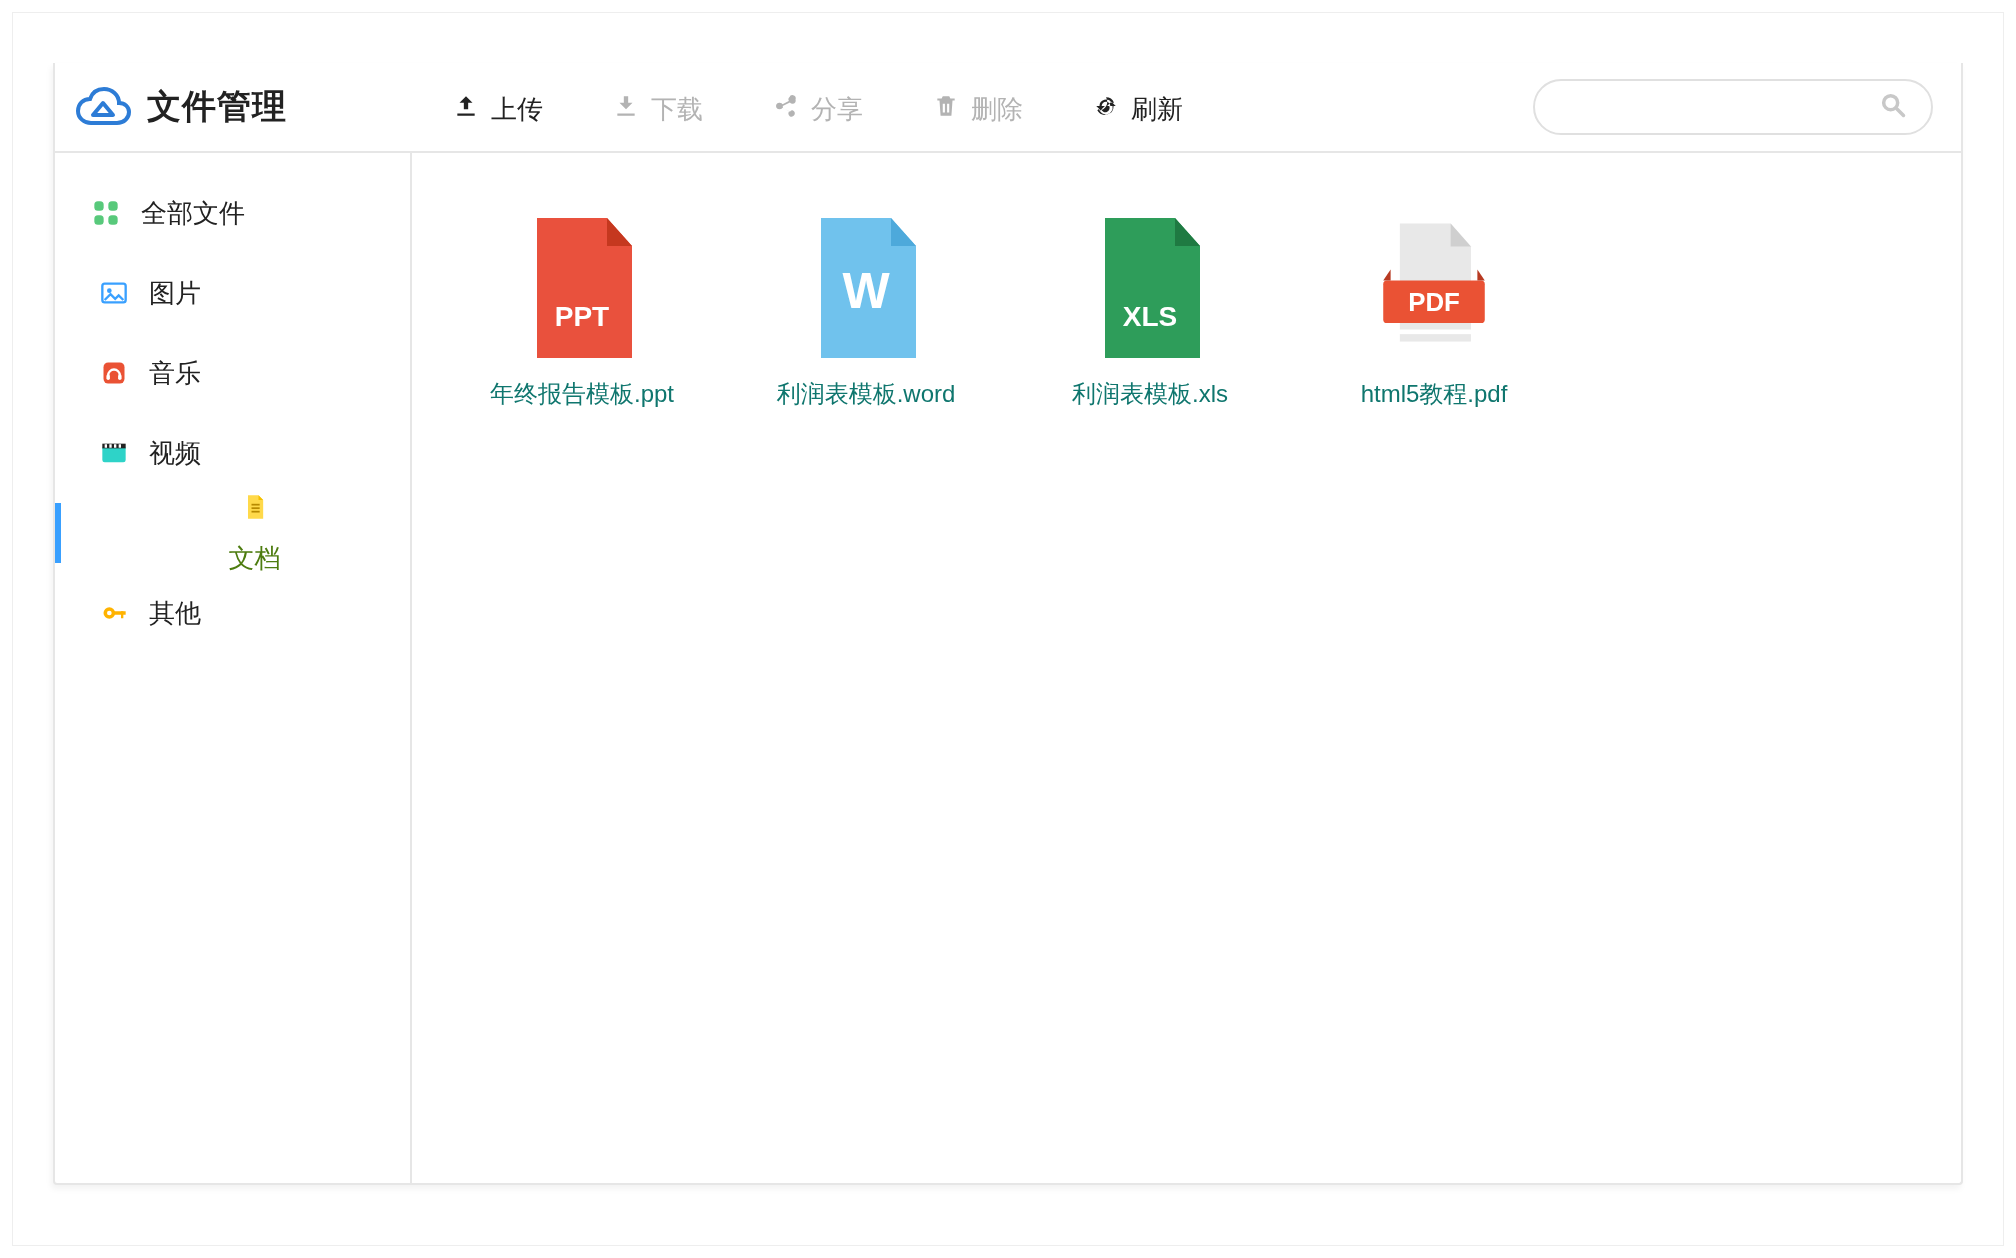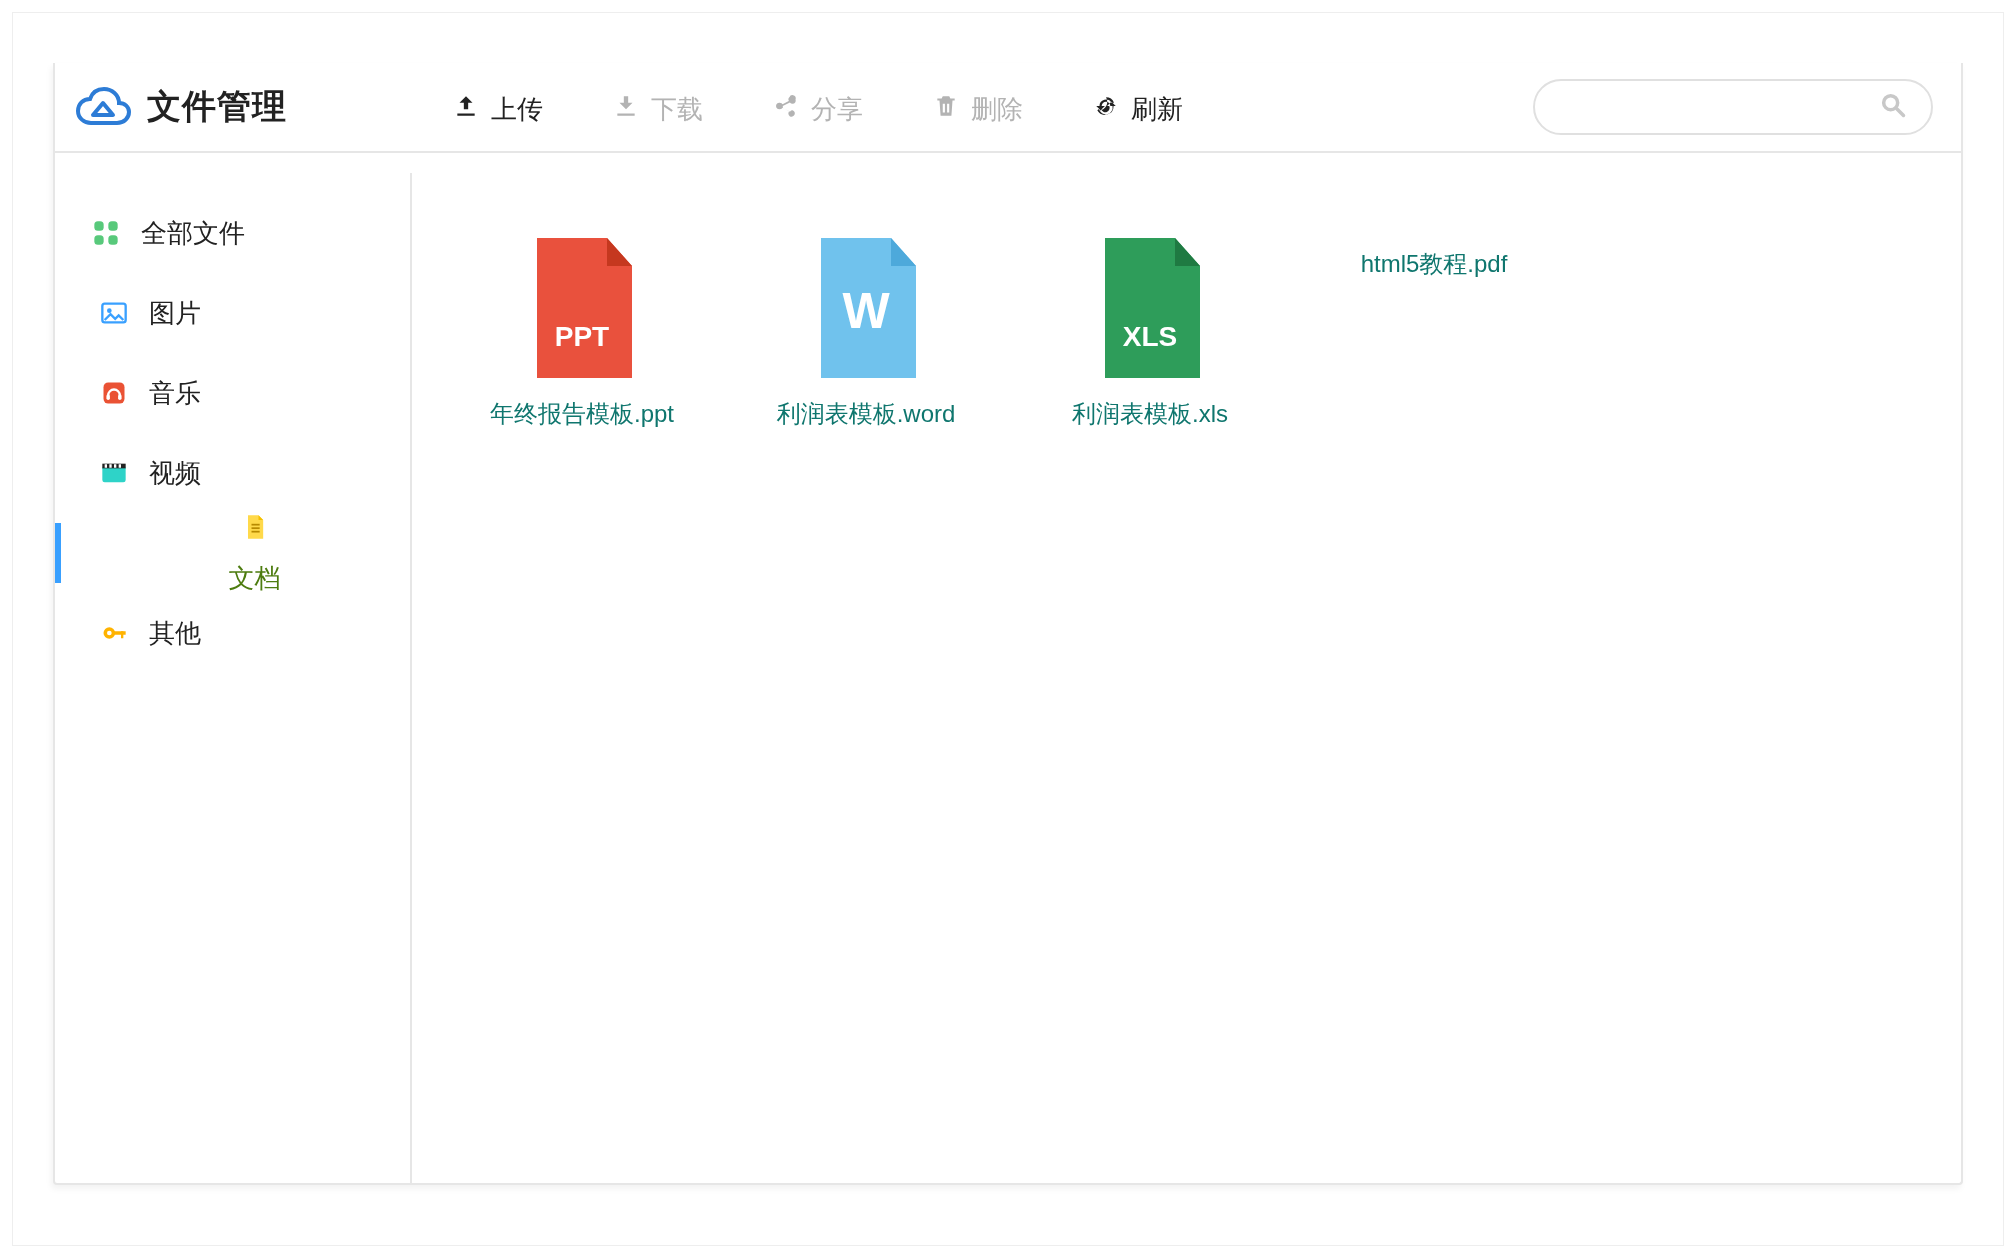--- a/index.html
+++ b/index.html
@@ -19,21 +19,20 @@
   }
   .app-frame {
     border: 2px solid #e6e6e6;
     border-top: none;
     border-radius: 0 0 4px 4px;
     height: 100%;
     box-shadow: -2px 4px 6px rgba(0,0,0,0.05);
     display: flex;
     flex-direction: column;
     background: #fff;
-    gap: 20px;
   }
   
   .topbar {
     display: flex;
     align-items: center;
     height: 90px;
     padding: 0 28px 0 18px;
     border-bottom: 2px solid #e6e6e6;
     gap: 10px;
   }
@@ -338,19 +337,30 @@
           <svg width="110" height="140" viewBox="0 0 110 140">
             <path d="M10 0 h70 l25 28 v112 H10 Z" fill="#2e9d5a"></path>
             <path d="M80 0 v28 h25 Z" fill="#1f7a42"></path>
             <text x="55" y="108" text-anchor="middle" fill="#fff" font-size="28" font-family="Arial" font-weight="bold">XLS</text>
           </svg>
         </span>
         <div class="file-name">利润表模板.xls</div>
       </div>
 
       <div class="file-card">
+        <span class="file-icon">
+          <svg width="130" height="140" viewBox="0 0 130 140">
+            <path d="M28 0 h55 l22 25 v90 H28 Z" fill="#e8e8e8"></path>
+            <path d="M83 0 v25 h22 Z" fill="#cfcfcf"></path>
+            <rect x="10" y="62" width="110" height="46" rx="4" fill="#ea5234"></rect>
+            <path d="M10 62 l8 -12 v12 Z" fill="#b83a22"></path>
+            <path d="M120 62 l-8 -12 v12 Z" fill="#b83a22"></path>
+            <text x="65" y="95" text-anchor="middle" fill="#fff" font-size="28" font-family="Arial" font-weight="bold">PDF</text>
+            <rect x="28" y="120" width="77" height="8" fill="#e8e8e8"></rect>
+          </svg>
+        </span>
         <div class="file-name">html5教程.pdf</div>
       </div>
 
     </div>
   </div>
 </div>
 </div>
 
 </body></html>

